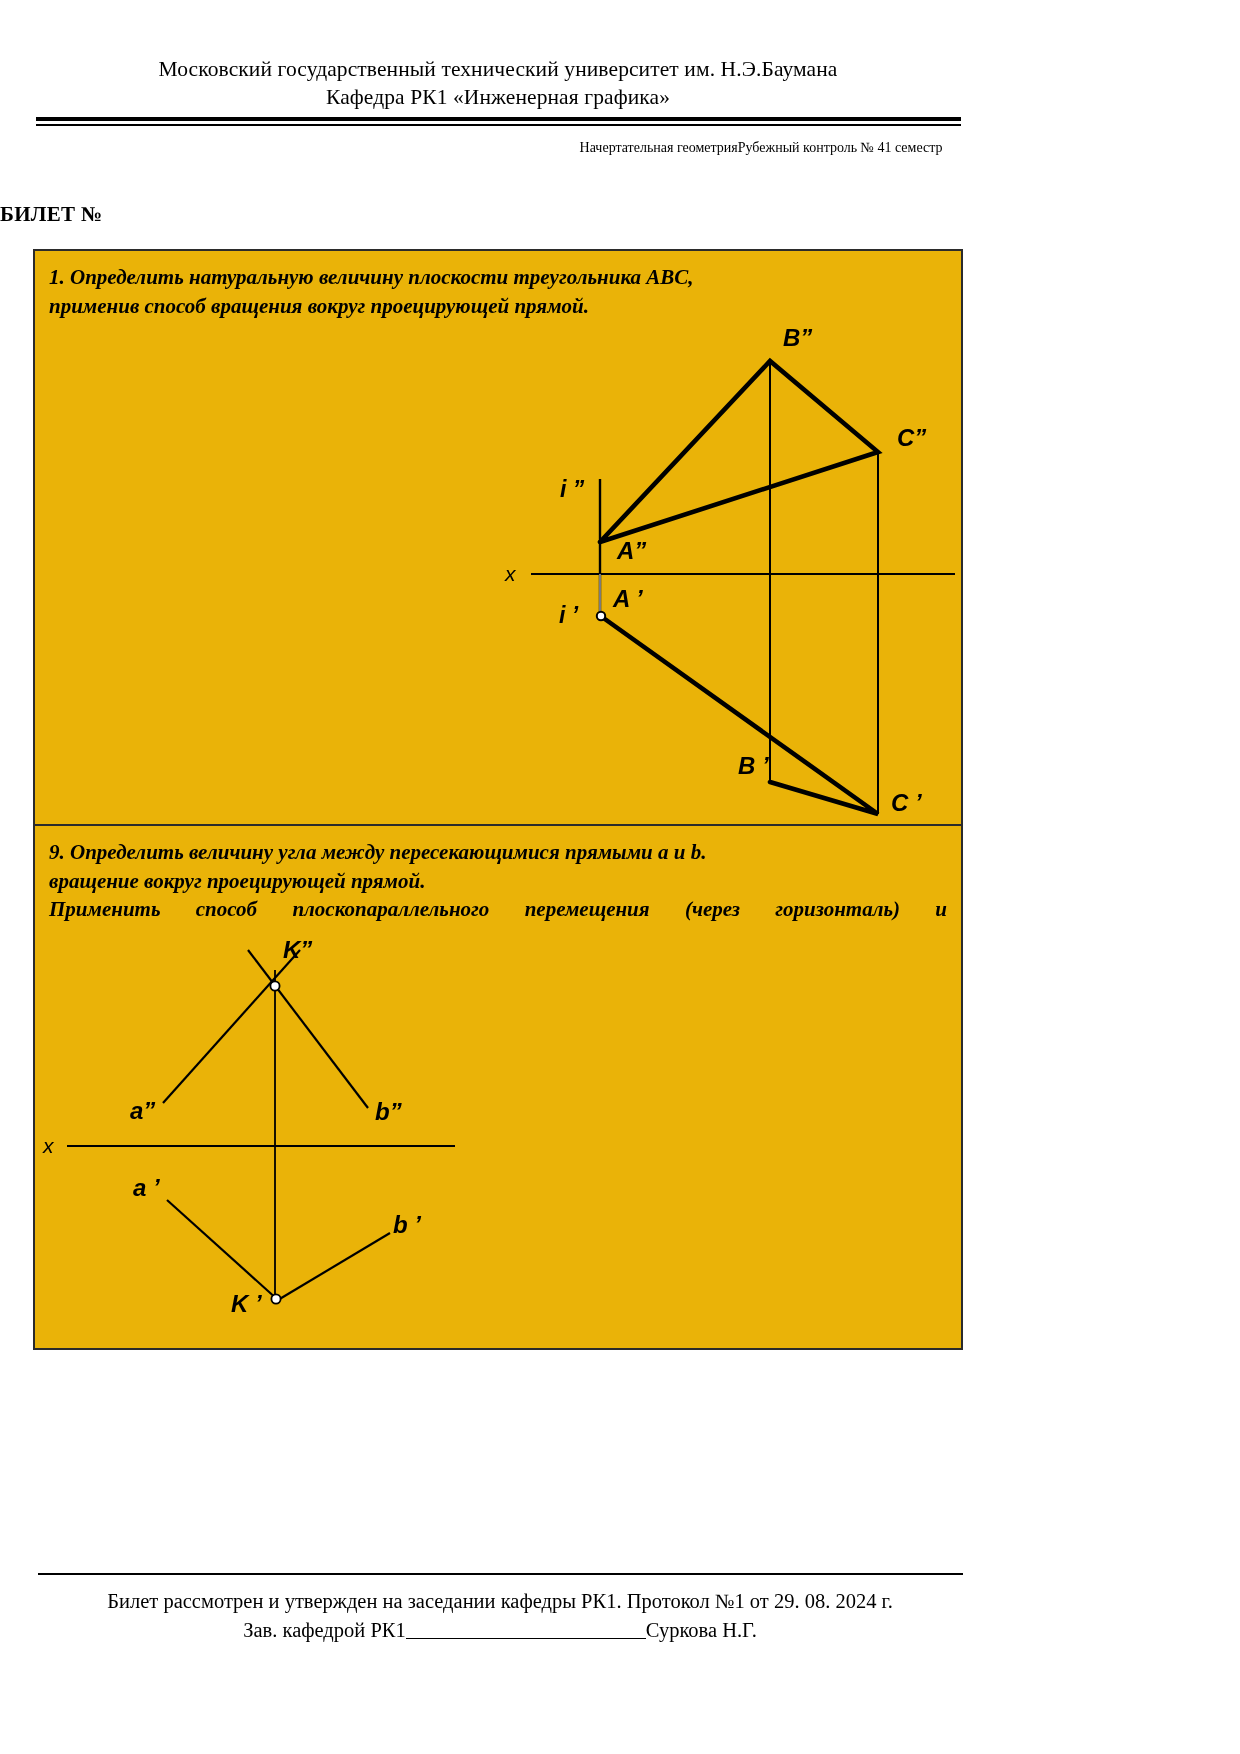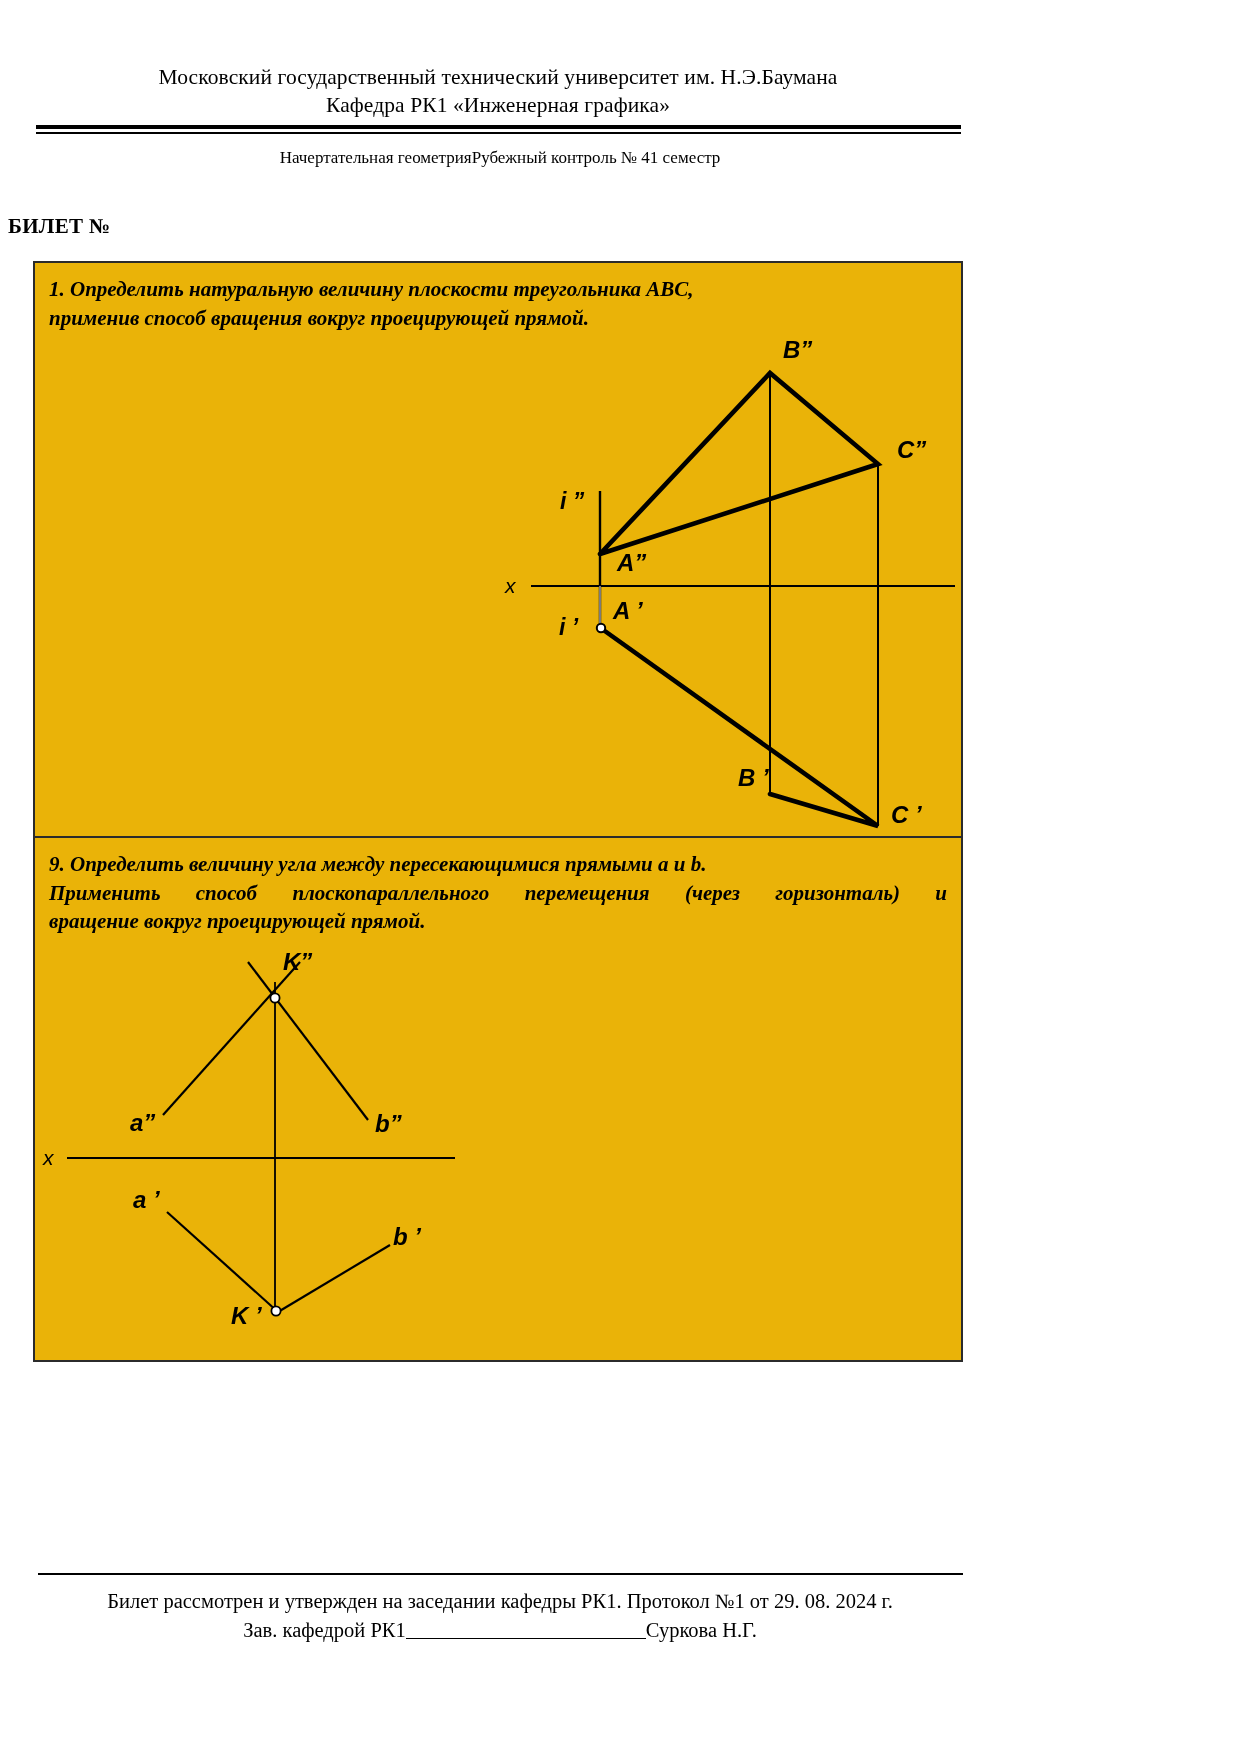--- a/index.html
+++ b/index.html
@@ -13,21 +13,21 @@
     font-family: "Liberation Serif", "DejaVu Serif", serif;
     color: #000000;
     position: relative;
     overflow: hidden;
   }
   .page {
     position: relative;
     width: 996px;
     height: 1754px;
     box-sizing: border-box;
-    padding: 8px;
+    padding: 0;
   }
 
   
   .uni-header {
     text-align: center;
     padding-top: 56px;
     font-size: 21.5px;
     line-height: 1.28;
     letter-spacing: 0.1px;
   }
@@ -53,23 +53,23 @@
   .rule-thin {
     height: 2px;
     background: #000;
     width: 100%;
   }
 
   .subject-row {
     width: 925px;
     margin: 14px auto 0 auto;
     display: flex;
-    justify-content: center;
+    justify-content: flex-end;
     align-items: baseline;
-    font-size: 17px;
+    font-size: 14px;
   }
   .subject-row .col-left { flex: 0 0 auto; padding-left: 22px; }
   .subject-row .col-mid  { flex: 0 0 auto; }
   .subject-row .col-right{ flex: 0 0 auto; padding-right: 18px; }
 
   .ticket-title {
     text-align: left;
     font-weight: bold;
     font-size: 21px;
     margin-top: 46px;
@@ -201,22 +201,22 @@
           <text x="578" y="283" font-family="'Liberation Sans', sans-serif" font-size="24" font-style="italic" font-weight="bold" fill="#000">A ’</text>
           <text x="703" y="450" font-family="'Liberation Sans', sans-serif" font-size="24" font-style="italic" font-weight="bold" fill="#000">B ’</text>
           <text x="856" y="487" font-family="'Liberation Sans', sans-serif" font-size="24" font-style="italic" font-weight="bold" fill="#000">C ’</text>
         </svg>
       </div>
     </div>
 
     <div class="task-block">
       <div class="task-text">
         <span class="tline">9. Определить величину угла между пересекающимися прямыми a и b.</span>
+        <span class="tline">вращение вокруг проецирующей прямой.</span>
         <span class="tline justify">Применить способ плоскопараллельного перемещения (через горизонталь) и</span>
-        <span class="tline">вращение вокруг проецирующей прямой.</span>
       </div>
 
       <div class="diagram-wrap">
         <svg width="926" height="420" viewBox="0 0 926 420" xmlns="http://www.w3.org/2000/svg">
 
           <line x1="32" y1="218" x2="420" y2="218" stroke="#000" stroke-width="2"></line>
           <text x="8" y="225" font-family="'Liberation Sans', sans-serif" font-size="21" font-style="italic" fill="#000">x</text>
 
           <line x1="240" y1="42" x2="240" y2="375" stroke="#000" stroke-width="1.8"></line>
 

